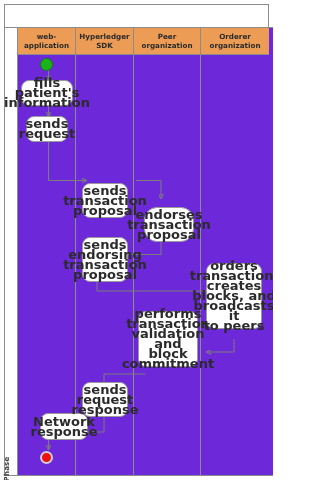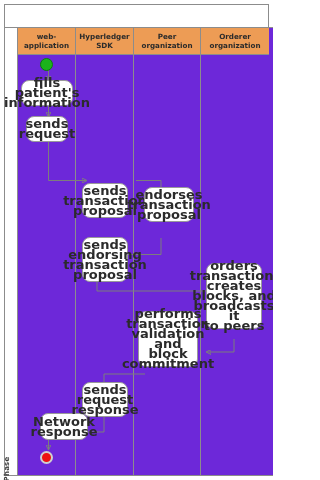--- a/index.html
+++ b/index.html
@@ -186,21 +186,21 @@
         <div class="lane-body">
           <div class="node" style="left:6px; top:128px; width:46px; height:35px;">sends<br>transaction<br>proposal</div>
           <div class="node" style="left:6px; top:182px; width:46px; height:45px;">sends<br>endorsing<br>transaction<br>proposal</div>
           <div class="node" style="left:6px; top:327px; width:46px; height:35px;">sends<br>request<br>response</div>
         </div>
       </div>
 
       <div class="lane" style="width:67px;">
         <div class="lane-header">Peer<br>organization</div>
         <div class="lane-body">
-          <div class="node" style="left:10px; top:132px; width:50px; height:35px;">endorses<br>transaction<br>proposal</div>
+          <div class="node" style="left:10px; top:152px; width:50px; height:35px;border-radius:13px;">endorses<br>transaction<br>proposal</div>
           <div class="node" style="left:4px; top:256px; width:60px; height:56px;">performs<br>transaction<br>validation and<br>block<br>commitment</div>
         </div>
       </div>
 
       <div class="lane" style="width:68px;">
         <div class="lane-header">Orderer<br>organization</div>
         <div class="lane-body">
           <div class="node" style="left:5px; top:208px; width:56px; height:66px;">orders<br>transaction,<br>creates<br>blocks, and<br>broadcasts it<br>to peers</div>
         </div>
       </div>

